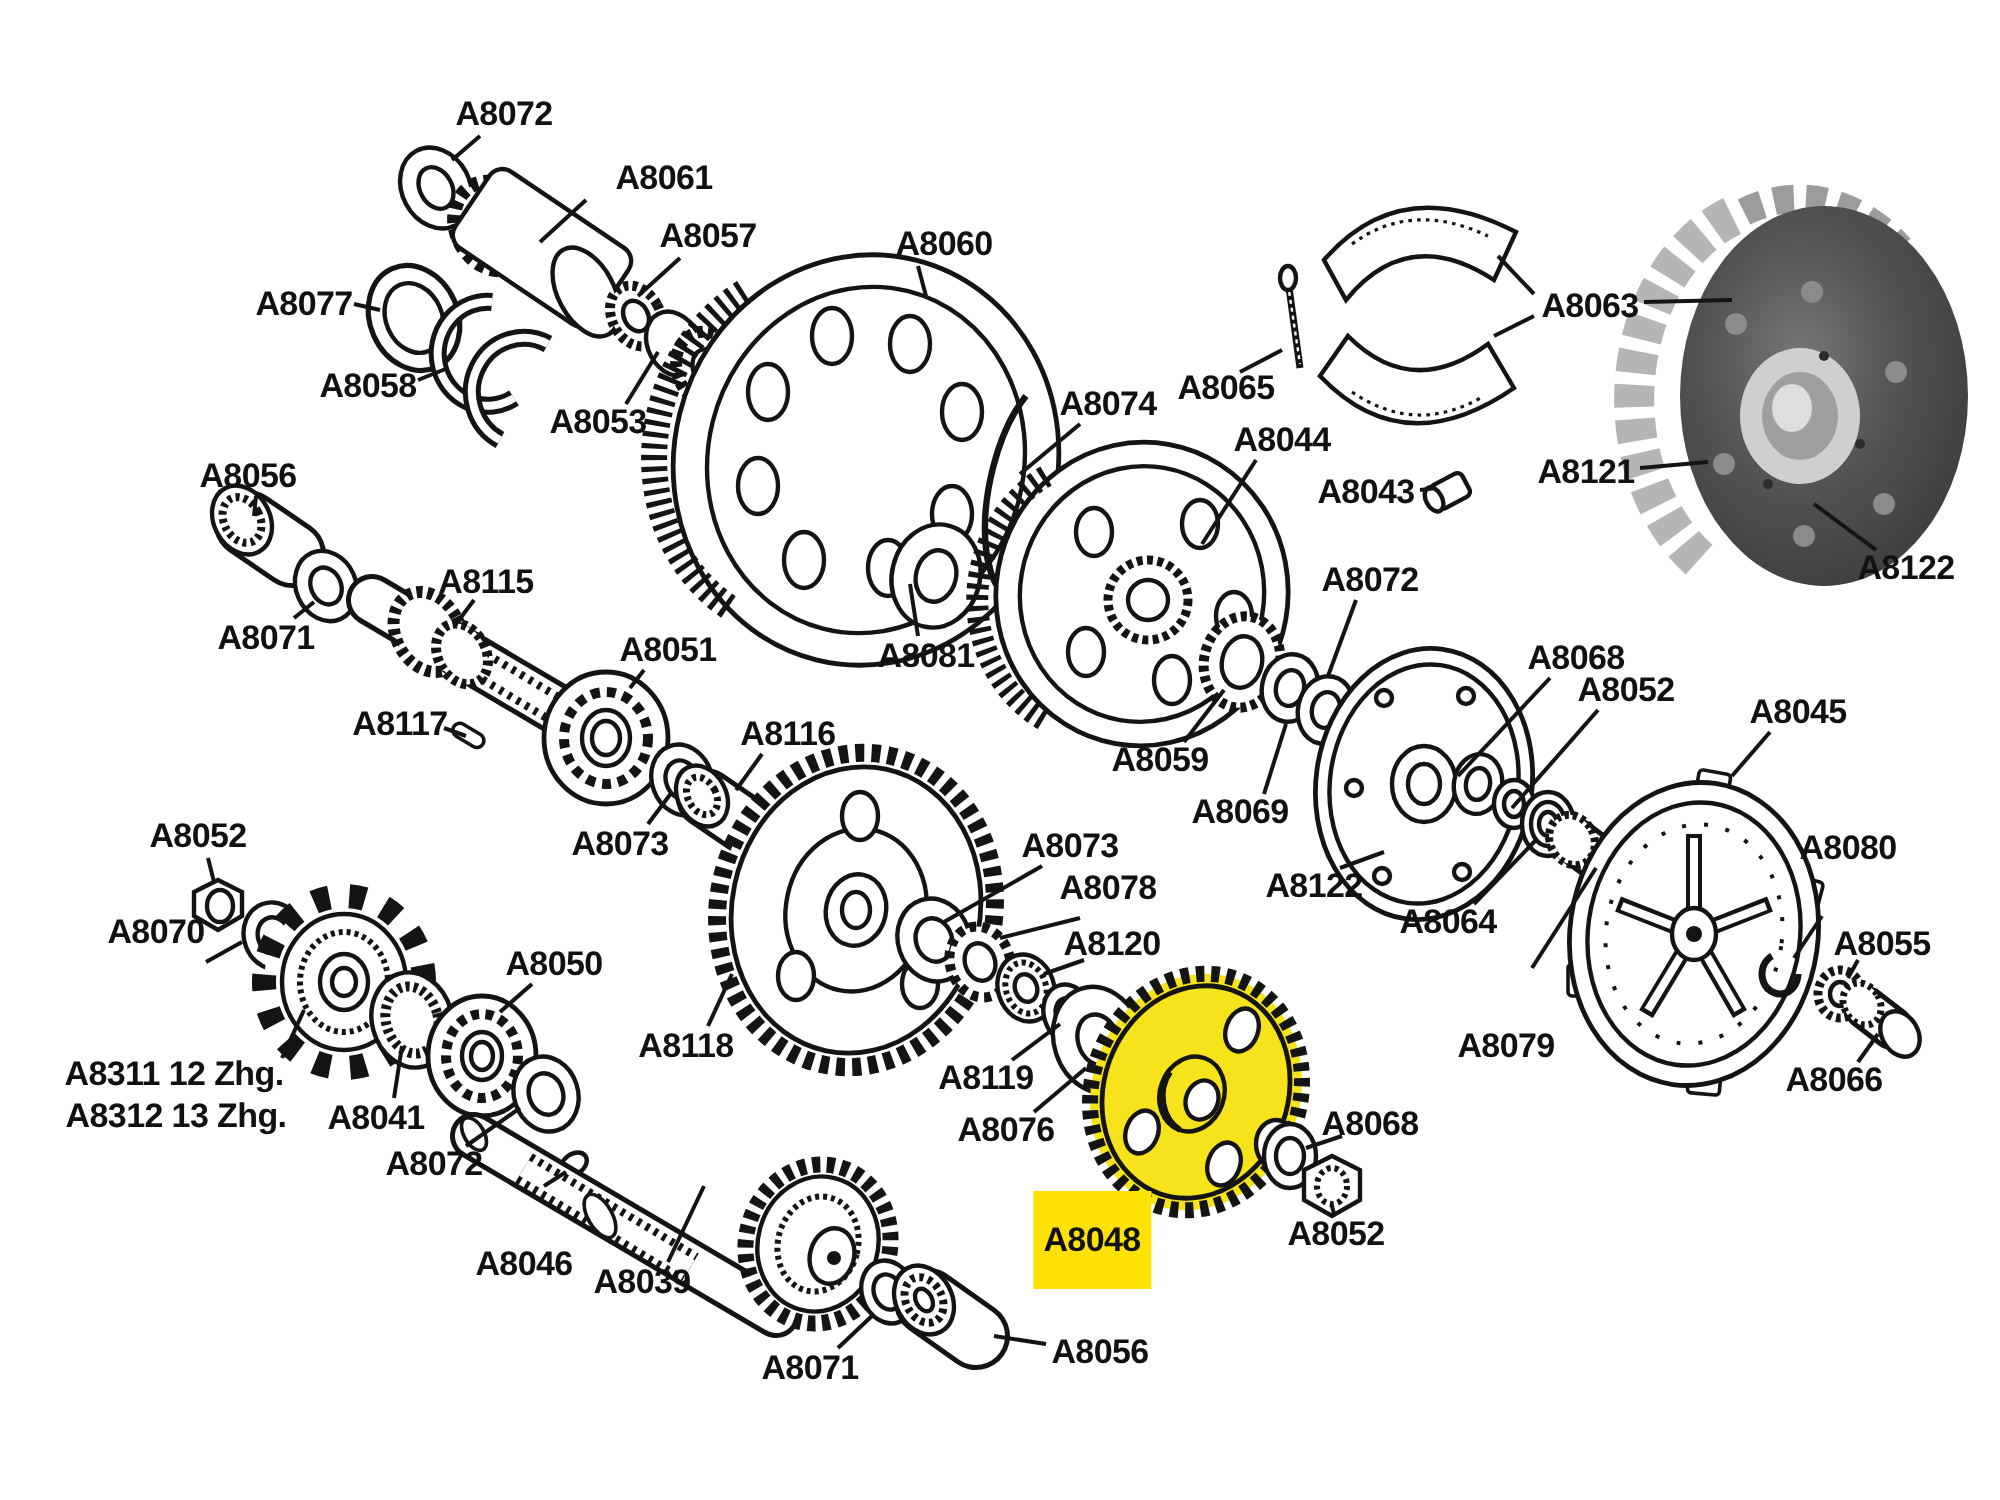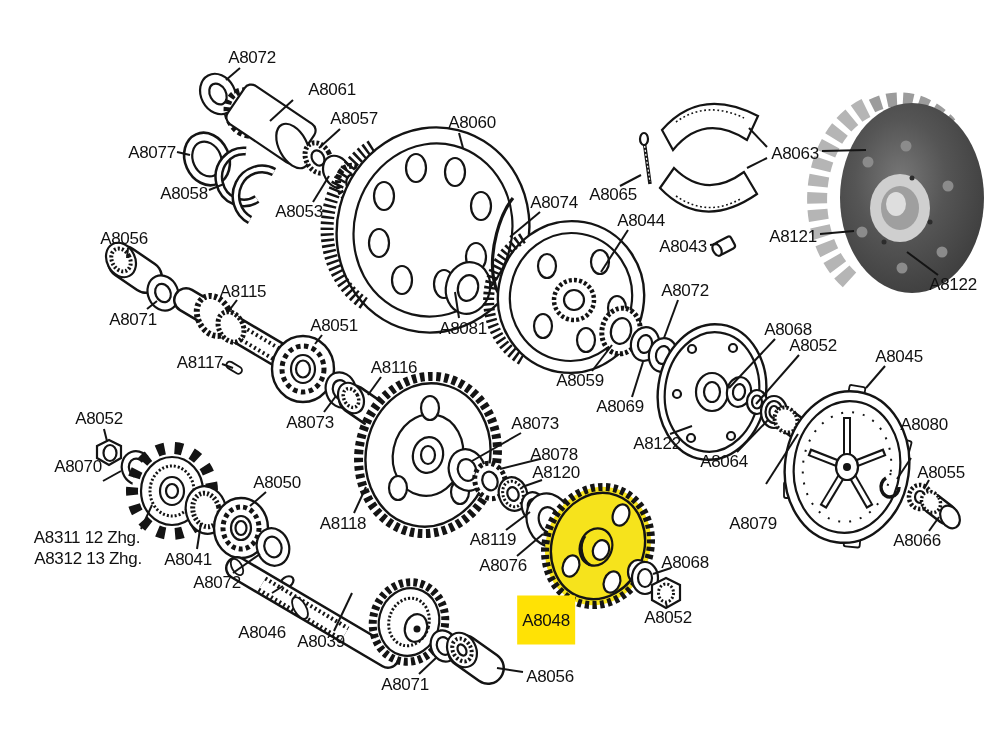--- a/index.html
+++ b/index.html
@@ -1,21 +1,21 @@
 <!DOCTYPE html>
 <html><head>
 <meta charset="utf-8">
 <style>
   html,body{margin:0;padding:0;background:#ffffff;}
   #stage{position:relative;width:1000px;height:750px;background:#fff;overflow:hidden;
          font-family:"Liberation Sans",sans-serif;}
   #art{position:absolute;left:0;top:0;width:1000px;height:750px;}
   #label-layer{position:absolute;left:0;top:0;width:1000px;height:750px;pointer-events:auto;}
   .part-label{position:absolute;transform:translate(-50%,-50%);
-      font-weight:normal;font-size:17px;line-height:1;letter-spacing:-0.3px;color:#111;
+      font-weight:bold;font-size:17px;line-height:1;letter-spacing:-0.3px;color:#111;
       white-space:nowrap;cursor:default;}
   .part-label.hl{background:#FFE205;padding:16px 5px;color:#111;}
   
   .p{fill:#fff;stroke:#141414;stroke-width:2.2;}
   .p24{fill:#fff;stroke:#141414;stroke-width:2.4;}
   .leader{stroke:#141414;stroke-width:2;}
 </style>
 </head>
 <body>
 
@@ -405,21 +405,21 @@
       <div class="part-label" style="left: 99px; top: 418px;">A8052</div>
       <div class="part-label" style="left: 78px; top: 466px;">A8070</div>
       <div class="part-label" style="left: 87px; top: 537px;">A8311 12 Zhg.</div>
       <div class="part-label" style="left: 88px; top: 558px;">A8312 13 Zhg.</div>
       <div class="part-label" style="left: 188px; top: 559px;">A8041</div>
       <div class="part-label" style="left: 277px; top: 482px;">A8050</div>
       <div class="part-label" style="left: 217px; top: 582px;">A8072</div>
       <div class="part-label" style="left: 262px; top: 632px;">A8046</div>
       <div class="part-label" style="left: 343px; top: 523px;">A8118</div>
       <div class="part-label" style="left: 535px; top: 423px;">A8073</div>
-      <div class="part-label" style="left: 554px; top: 454px;">A8078</div>
+      <div class="part-label" style="left: 554px; top: 444px;">A8078</div>
       <div class="part-label" style="left: 556px; top: 472px;">A8120</div>
       <div class="part-label" style="left: 493px; top: 539px;">A8119</div>
       <div class="part-label" style="left: 503px; top: 565px;">A8076</div>
       <div class="part-label hl" style="left: 546px; top: 620px;">A8048</div>
       <div class="part-label" style="left: 685px; top: 562px;">A8068</div>
       <div class="part-label" style="left: 668px; top: 617px;">A8052</div>
       <div class="part-label" style="left: 321px; top: 641px;">A8039</div>
       <div class="part-label" style="left: 405px; top: 684px;">A8071</div>
       <div class="part-label" style="left: 550px; top: 676px;">A8056</div>
     </div>

